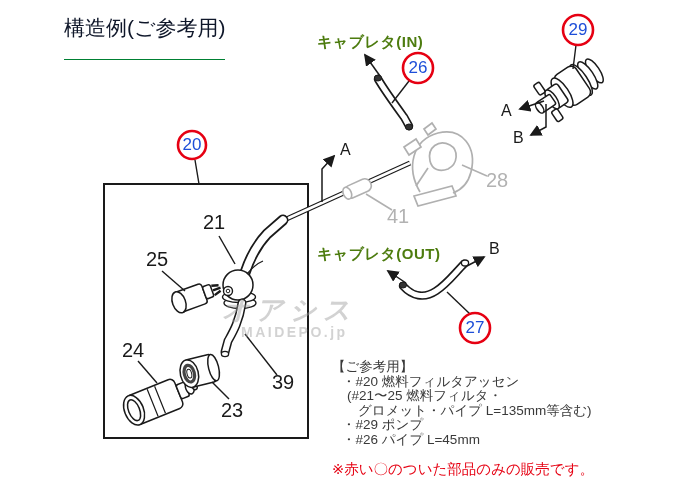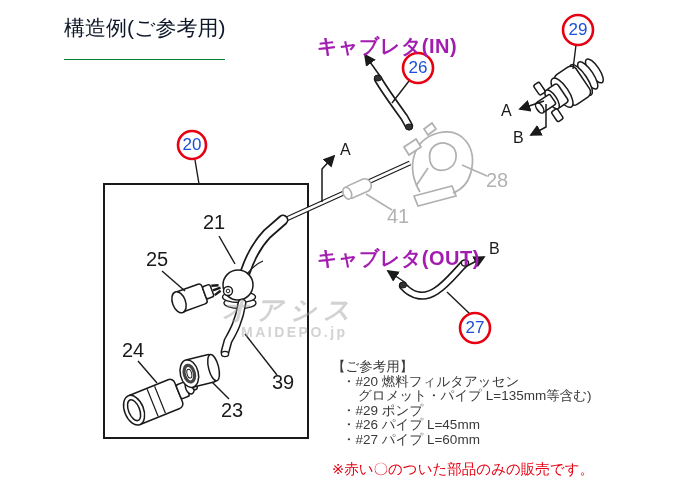--- a/index.html
+++ b/index.html
@@ -1,20 +1,20 @@
 <!DOCTYPE html>
 <html><head>
 <meta charset="utf-8">
 <style>
   html,body{margin:0;padding:0;background:#fff;}
   #stage{position:relative;width:700px;height:490px;background:#fff;overflow:hidden;
          font-family:"Liberation Sans","DejaVu Sans",sans-serif;}
   .abs{position:absolute;white-space:nowrap;}
   .title{font-size:21px;color:#0f172a;border-bottom:1.5px solid #008033;padding-bottom:17px;}
-  .carb{font-size:20px;color:#a21caf;font-weight:bold;letter-spacing:0.5px;}
+  .carb{font-size:15px;color:#4d7c0f;font-weight:bold;letter-spacing:0.5px;}
   .badge-num{font-size:17px;color:#1d4ed8;transform:translate(-50%,-52%);}
   .plabel{font-size:20px;color:#1a1a1a;}
   .glabel{font-size:20px;color:#b2b2b2;}
   .port{font-size:16px;color:#1a1a1a;}
   .set-line{font-size:13.5px;color:#3a3a3a;line-height:14.6px;}
   .i1{padding-left:10px;} .i2{padding-left:15px;} .i3{padding-left:26px;}
   .note{font-size:14.5px;color:#e60012;text-align:right;}
   .wm1{font-size:27px;font-weight:bold;font-style:italic;letter-spacing:6px;
        color:rgba(155,155,155,0.45);}
   .wm2{font-size:14px;font-weight:bold;letter-spacing:2.5px;
@@ -178,20 +178,20 @@
   <div class="abs glabel" style="left:387px;top:205px;">41</div>
 
   <div class="abs port" style="left:340px;top:141px;">A</div>
   <div class="abs port" style="left:501px;top:102px;">A</div>
   <div class="abs port" style="left:513px;top:129px;">B</div>
   <div class="abs port" style="left:489px;top:240px;">B</div>
 
   <div class="abs" style="left:332px;top:360px;">
     <div class="set-line">【ご参考用】</div>
     <div class="set-line i1">・#20 燃料フィルタアッセン</div>
+    <div class="set-line i2">(#21〜25 燃料フィルタ・</div>
     <div class="set-line i3">グロメット・パイプ L=135mm等含む)</div>
     <div class="set-line i1">・#29 ポンプ</div>
     <div class="set-line i1">・#26 パイプ L=45mm</div>
-    <div class="set-line i1">・#27 パイプ L=60mm</div>
   </div>
   <div class="abs note" style="left:332px;top:460px;">※赤い〇のついた部品のみの販売です。</div>
 
 </div>
 
 </body></html>

